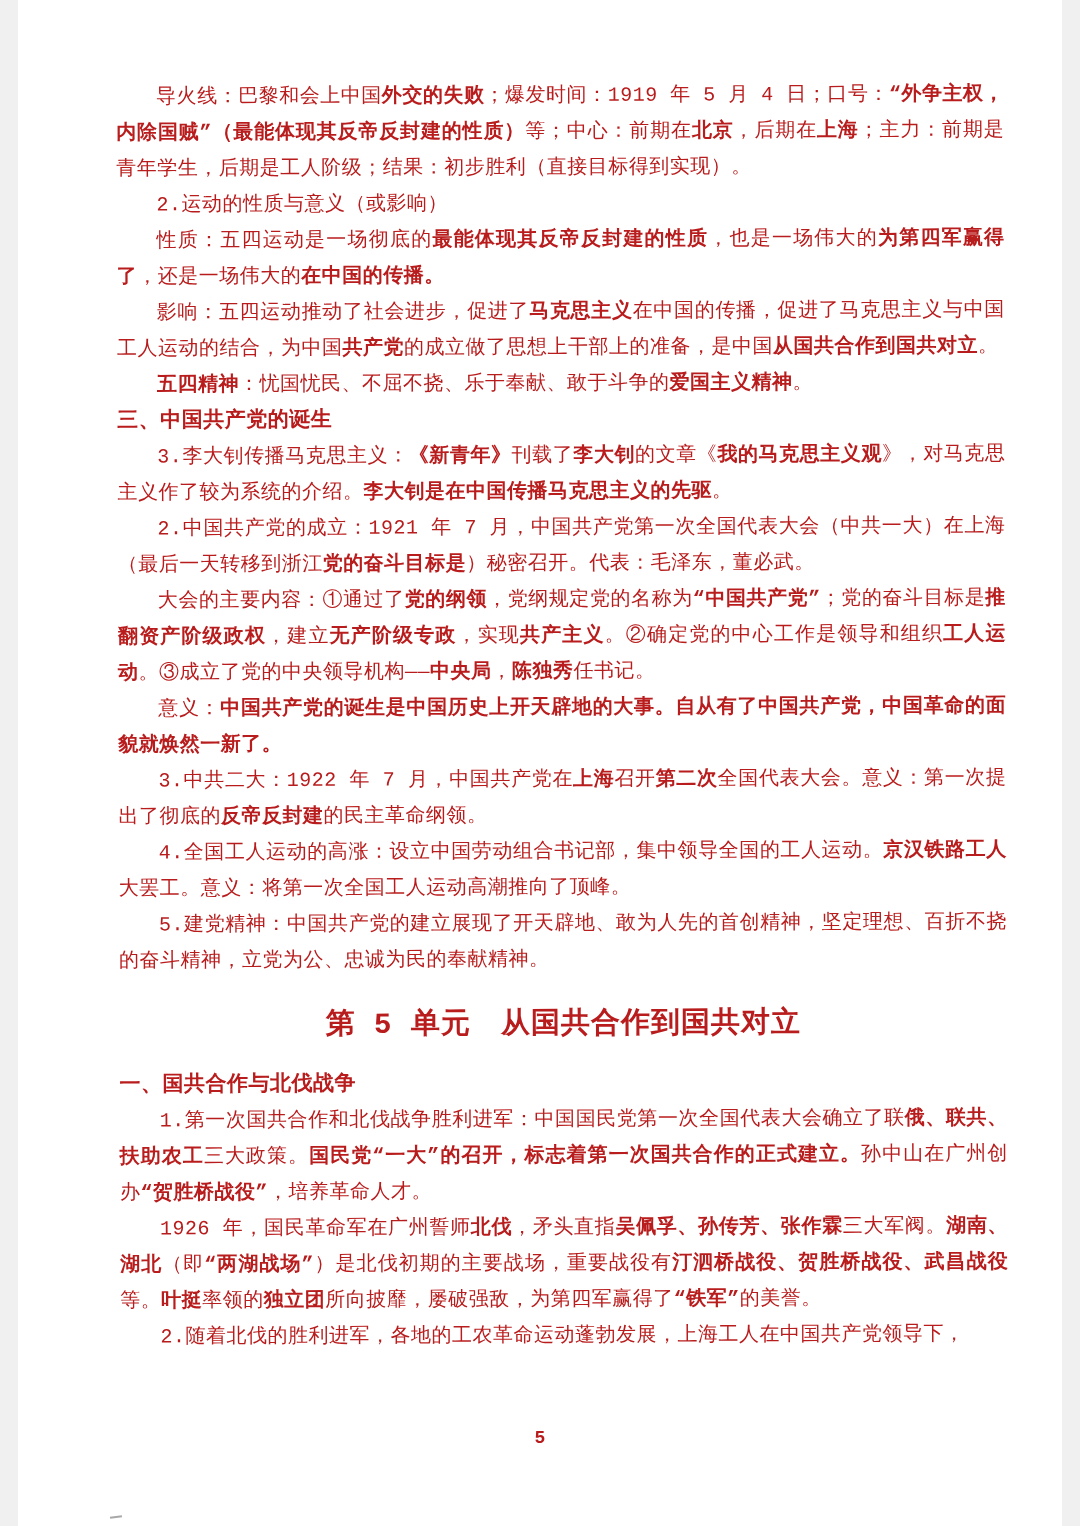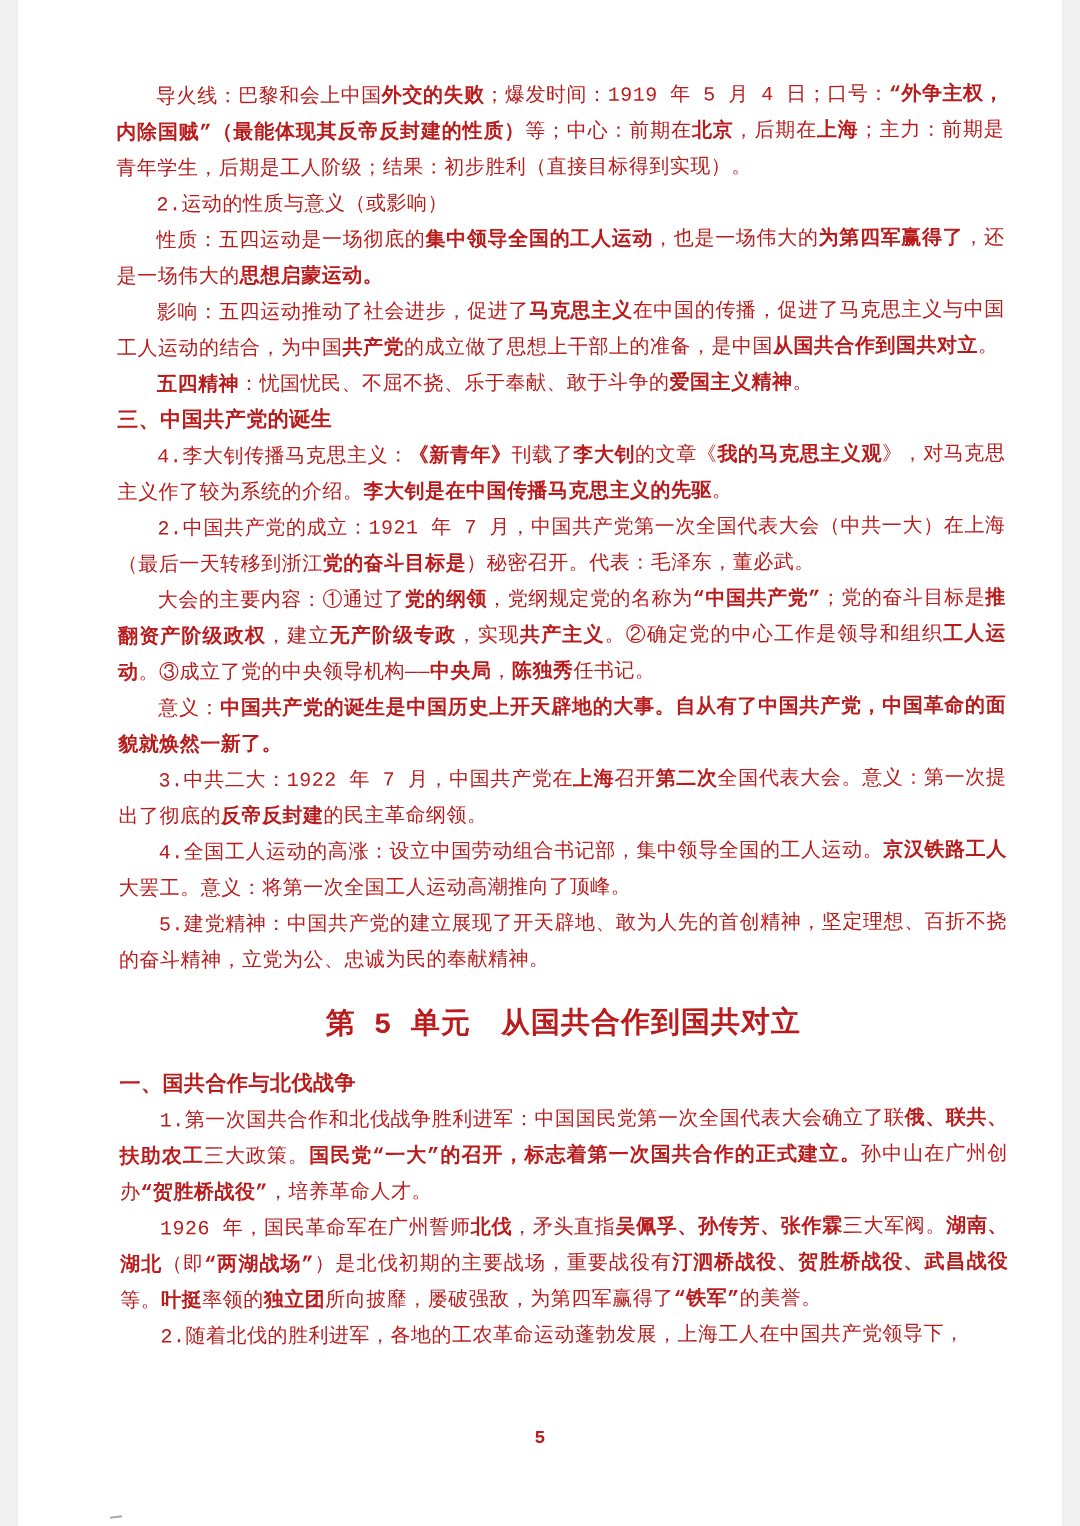--- a/index.html
+++ b/index.html
@@ -69,25 +69,25 @@
     transform: rotate(-8deg);
   }
 </style>
 </head>
 <body>
 
 <div class="page">
   <div class="content">
       <div class="block paragraph"><span class="seg">导火线：巴黎和会上中国</span><span class="seg bold">外交的失败</span><span class="seg">；爆发时间：1919 年 5 月 4 日；口号：</span><span class="seg bold">“外争主权，内除国贼”</span><span class="seg bold">（最能体现其反帝反封建的性质）</span><span class="seg">等；中心：前期在</span><span class="seg bold">北京</span><span class="seg">，后期在</span><span class="seg bold">上海</span><span class="seg">；主力：前期是青年学生，后期是工人阶级；结果：初步胜利（直接目标得到实现）。</span></div>
       <div class="block paragraph"><span class="seg">2.运动的性质与意义（或影响）</span></div>
-      <div class="block paragraph"><span class="seg">性质：五四运动是一场彻底的</span><span class="seg bold">集中领导全国的工人运动</span><span class="seg">，也是一场伟大的</span><span class="seg bold">为第四军赢得了</span><span class="seg">，还是一场伟大的</span><span class="seg bold">思想启蒙运动。</span></div>
+      <div class="block paragraph"><span class="seg">性质：五四运动是一场彻底的</span><span class="seg bold">最能体现其反帝反封建的性质</span><span class="seg">，也是一场伟大的</span><span class="seg bold">为第四军赢得了</span><span class="seg">，还是一场伟大的</span><span class="seg bold">在中国的传播。</span></div>
       <div class="block paragraph"><span class="seg">影响：五四运动推动了社会进步，促进了</span><span class="seg bold">马克思主义</span><span class="seg">在中国的传播，促进了马克思主义与中国工人运动的结合，为中国</span><span class="seg bold">共产党</span><span class="seg">的成立做了思想上干部上的准备，是中国</span><span class="seg bold">从国共合作到国共对立</span><span class="seg">。</span></div>
       <div class="block paragraph"><span class="seg bold">五四精神</span><span class="seg">：忧国忧民、不屈不挠、乐于奉献、敢于斗争的</span><span class="seg bold">爱国主义精神</span><span class="seg">。</span></div>
       <div class="block section-heading"><span class="seg bold">三、中国共产党的诞生</span></div>
-      <div class="block paragraph"><span class="seg">4.李大钊传播马克思主义：</span><span class="seg bold">《新青年》</span><span class="seg">刊载了</span><span class="seg bold">李大钊</span><span class="seg">的文章《</span><span class="seg bold">我的马克思主义观</span><span class="seg">》，对马克思主义作了较为系统的介绍。</span><span class="seg bold">李大钊是在中国传播马克思主义的先驱</span><span class="seg">。</span></div>
+      <div class="block paragraph"><span class="seg">3.李大钊传播马克思主义：</span><span class="seg bold">《新青年》</span><span class="seg">刊载了</span><span class="seg bold">李大钊</span><span class="seg">的文章《</span><span class="seg bold">我的马克思主义观</span><span class="seg">》，对马克思主义作了较为系统的介绍。</span><span class="seg bold">李大钊是在中国传播马克思主义的先驱</span><span class="seg">。</span></div>
       <div class="block paragraph"><span class="seg">2.中国共产党的成立：1921 年 7 月，中国共产党第一次全国代表大会（中共一大）在上海（最后一天转移到浙江</span><span class="seg bold">党的奋斗目标是</span><span class="seg">）秘密召开。代表：毛泽东，董必武。</span></div>
       <div class="block paragraph"><span class="seg">大会的主要内容：①通过了</span><span class="seg bold">党的纲领</span><span class="seg">，党纲规定党的名称为</span><span class="seg bold">“中国共产党”</span><span class="seg">；党的奋斗目标是</span><span class="seg bold">推翻资产阶级政权</span><span class="seg">，建立</span><span class="seg bold">无产阶级专政</span><span class="seg">，实现</span><span class="seg bold">共产主义</span><span class="seg">。②确定党的中心工作是领导和组织</span><span class="seg bold">工人运动</span><span class="seg">。③成立了党的中央领导机构——</span><span class="seg bold">中央局</span><span class="seg">，</span><span class="seg bold">陈独秀</span><span class="seg">任书记。</span></div>
       <div class="block paragraph"><span class="seg">意义：</span><span class="seg bold">中国共产党的诞生是中国历史上开天辟地的大事。自从有了中国共产党，中国革命的面貌就焕然一新了。</span></div>
       <div class="block paragraph"><span class="seg">3.中共二大：1922 年 7 月，中国共产党在</span><span class="seg bold">上海</span><span class="seg">召开</span><span class="seg bold">第二次</span><span class="seg">全国代表大会。意义：第一次提出了彻底的</span><span class="seg bold">反帝反封建</span><span class="seg">的民主革命纲领。</span></div>
       <div class="block paragraph"><span class="seg">4.全国工人运动的高涨：设立中国劳动组合书记部，集中领导全国的工人运动。</span><span class="seg bold">京汉铁路工人</span><span class="seg">大罢工。意义：将第一次全国工人运动高潮推向了顶峰。</span></div>
       <div class="block paragraph"><span class="seg">5.建党精神：中国共产党的建立展现了开天辟地、敢为人先的首创精神，坚定理想、百折不挠的奋斗精神，立党为公、忠诚为民的奉献精神。</span></div>
       <div class="block unit-heading"><span class="seg bold">第 5 单元　从国共合作到国共对立</span></div>
       <div class="block section-heading"><span class="seg bold">一、国共合作与北伐战争</span></div>
       <div class="block paragraph"><span class="seg">1.第一次国共合作和北伐战争胜利进军：中国国民党第一次全国代表大会确立了联</span><span class="seg bold">俄、联共、扶助农工</span><span class="seg">三大政策。</span><span class="seg bold">国民党“一大”的召开，标志着第一次国共合作的正式建立。</span><span class="seg">孙中山在广州创办</span><span class="seg bold">“贺胜桥战役”</span><span class="seg">，培养革命人才。</span></div>
       <div class="block paragraph"><span class="seg">1926 年，国民革命军在广州誓师</span><span class="seg bold">北伐</span><span class="seg">，矛头直指</span><span class="seg bold">吴佩孚、孙传芳、张作霖</span><span class="seg">三大军阀。</span><span class="seg bold">湖南、湖北</span><span class="seg">（即</span><span class="seg bold">“两湖战场”</span><span class="seg">）是北伐初期的主要战场，重要战役有</span><span class="seg bold">汀泗桥战役、贺胜桥战役、武昌战役</span><span class="seg">等。</span><span class="seg bold">叶挺</span><span class="seg">率领的</span><span class="seg bold">独立团</span><span class="seg">所向披靡，屡破强敌，为第四军赢得了</span><span class="seg bold">“铁军”</span><span class="seg">的美誉。</span></div>

